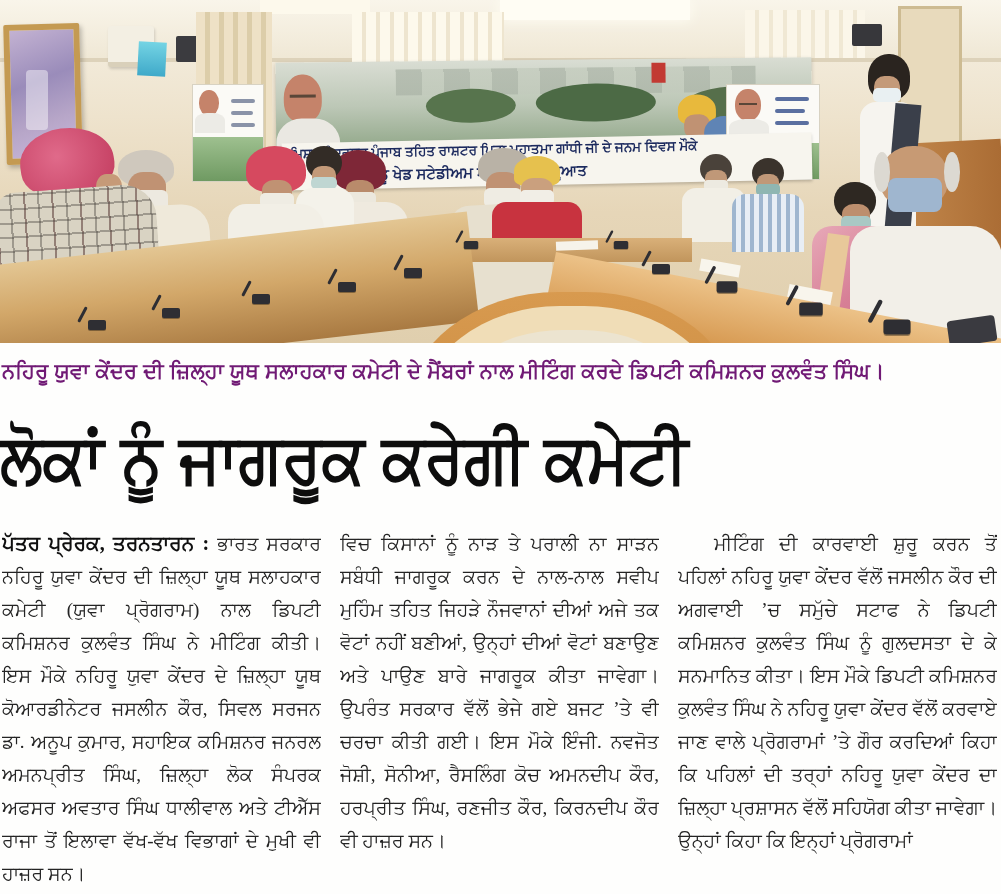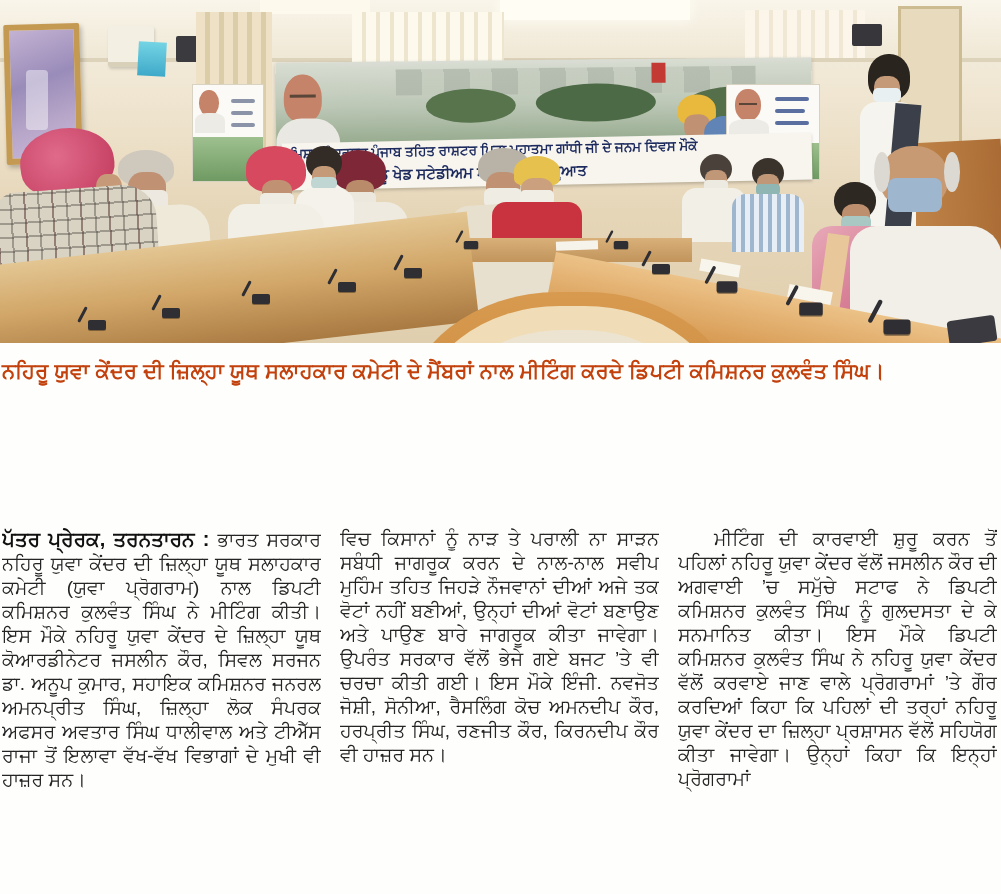--- a/index.html
+++ b/index.html
@@ -7,28 +7,28 @@
         font-family:"Liberation Sans","DejaVu Sans",sans-serif;color:#1b1b1b;}
   .abs{position:absolute;}
   
   #photo{position:absolute;left:0;top:0;width:1001px;height:343px;overflow:hidden;
          background:linear-gradient(180deg,#f6f1e5 0%,#eee3cd 34%,#e6d6b8 62%,#e0cfae 100%);}
   .mic{position:absolute;width:18px;height:10px;background:#2e2e33;border-radius:2px;box-shadow:0 1px 0 rgba(0,0,0,.35);}
   .mic:before{content:"";position:absolute;left:-7px;top:-14px;width:3px;height:17px;background:#2e2e33;transform:rotate(28deg);border-radius:2px;}
   .tbar{position:absolute;height:4px;background:#8a93a8;border-radius:2px;}
   
   #caption{position:absolute;left:0;top:347px;width:1001px;height:48px;display:flex;align-items:center;}
-  #caption span{font-size:21px;font-weight:700;white-space:nowrap;color:#c2410c;padding-left:2px;letter-spacing:.2px;}
+  #caption span{font-size:21px;font-weight:700;white-space:nowrap;color:#701a75;padding-left:2px;letter-spacing:.2px;}
   
   #headline{position:absolute;left:0;top:393px;width:1001px;height:128px;overflow:hidden;}
   #headline span{display:block;font-size:63px;line-height:120px;font-weight:800;color:#0d0d0d;
                  white-space:nowrap;letter-spacing:0px;transform:scaleY(1.08);transform-origin:left top;}
   
   #body-cols{position:absolute;left:2px;top:527px;width:997px;height:364px;display:flex;gap:19px;}
-  .col{width:319px;height:364px;overflow:hidden;font-size:19px;line-height:24px;text-align:justify;color:#242424;}
+  .col{width:319px;height:364px;overflow:hidden;font-size:19px;line-height:33px;text-align:justify;color:#242424;font-family:Liberation Serif, serif;}
   .byline{font-weight:800;font-size:20px;color:#101010;}
   #col2{text-indent:36px;}
 </style>
 </head>
 <body>
 
 <div id="page">
 
   <div id="photo">
 
@@ -199,20 +199,23 @@
     <div class="mic" style="left:718px;top:282px;transform:scale(1.15);"></div>
     <div class="mic" style="left:802px;top:304px;transform:scale(1.3);"></div>
     <div class="mic" style="left:888px;top:322px;transform:scale(1.5);"></div>
     <div class="abs" style="left:948px;top:318px;width:48px;height:26px;background:#3a3a40;border-radius:4px;transform:rotate(-8deg);"></div>
   </div>
 
   <div id="caption">
     <span>ਨਹਿਰੂ ਯੁਵਾ ਕੇਂਦਰ ਦੀ ਜ਼ਿਲ੍ਹਾ ਯੂਥ ਸਲਾਹਕਾਰ ਕਮੇਟੀ ਦੇ ਮੈਂਬਰਾਂ ਨਾਲ ਮੀਟਿੰਗ ਕਰਦੇ ਡਿਪਟੀ ਕਮਿਸ਼ਨਰ ਕੁਲਵੰਤ ਸਿੰਘ।</span>
   </div>
 
+  <div id="headline">
+    <span>ਲੋਕਾਂ ਨੂੰ ਜਾਗਰੂਕ ਕਰੇਗੀ ਕਮੇਟੀ</span>
+  </div>
 
   <div id="body-cols">
     <div class="col" id="col1">
       <span class="byline">ਪੱਤਰ ਪ੍ਰੇਰਕ, ਤਰਨਤਾਰਨ :</span><span> ਭਾਰਤ ਸਰਕਾਰ ਨਹਿਰੂ ਯੁਵਾ ਕੇਂਦਰ ਦੀ ਜ਼ਿਲ੍ਹਾ ਯੂਥ ਸਲਾਹਕਾਰ ਕਮੇਟੀ (ਯੁਵਾ ਪ੍ਰੋਗਰਾਮ) ਨਾਲ ਡਿਪਟੀ ਕਮਿਸ਼ਨਰ ਕੁਲਵੰਤ ਸਿੰਘ ਨੇ ਮੀਟਿੰਗ ਕੀਤੀ। ਇਸ ਮੌਕੇ ਨਹਿਰੂ ਯੁਵਾ ਕੇਂਦਰ ਦੇ ਜ਼ਿਲ੍ਹਾ ਯੂਥ ਕੋਆਰਡੀਨੇਟਰ ਜਸਲੀਨ ਕੌਰ, ਸਿਵਲ ਸਰਜਨ ਡਾ. ਅਨੂਪ ਕੁਮਾਰ, ਸਹਾਇਕ ਕਮਿਸ਼ਨਰ ਜਨਰਲ ਅਮਨਪ੍ਰੀਤ ਸਿੰਘ, ਜ਼ਿਲ੍ਹਾ ਲੋਕ ਸੰਪਰਕ ਅਫਸਰ ਅਵਤਾਰ ਸਿੰਘ ਧਾਲੀਵਾਲ ਅਤੇ ਟੀਐੱਸ ਰਾਜਾ ਤੋਂ ਇਲਾਵਾ ਵੱਖ-ਵੱਖ ਵਿਭਾਗਾਂ ਦੇ ਮੁਖੀ ਵੀ ਹਾਜ਼ਰ ਸਨ।</span>
     </div>
     <div class="col" id="col3">
       <span>ਵਿਚ ਕਿਸਾਨਾਂ ਨੂੰ ਨਾੜ ਤੇ ਪਰਾਲੀ ਨਾ ਸਾੜਨ ਸਬੰਧੀ ਜਾਗਰੂਕ ਕਰਨ ਦੇ ਨਾਲ-ਨਾਲ ਸਵੀਪ ਮੁਹਿੰਮ ਤਹਿਤ ਜਿਹੜੇ ਨੌਜਵਾਨਾਂ ਦੀਆਂ ਅਜੇ ਤਕ ਵੋਟਾਂ ਨਹੀਂ ਬਣੀਆਂ, ਉਨ੍ਹਾਂ ਦੀਆਂ ਵੋਟਾਂ ਬਣਾਉਣ ਅਤੇ ਪਾਉਣ ਬਾਰੇ ਜਾਗਰੂਕ ਕੀਤਾ ਜਾਵੇਗਾ। ਉਪਰੰਤ ਸਰਕਾਰ ਵੱਲੋਂ ਭੇਜੇ ਗਏ ਬਜਟ ’ਤੇ ਵੀ ਚਰਚਾ ਕੀਤੀ ਗਈ। ਇਸ ਮੌਕੇ ਇੰਜੀ. ਨਵਜੋਤ ਜੋਸ਼ੀ, ਸੋਨੀਆ, ਰੈਸਲਿੰਗ ਕੋਚ ਅਮਨਦੀਪ ਕੌਰ, ਹਰਪ੍ਰੀਤ ਸਿੰਘ, ਰਣਜੀਤ ਕੌਰ, ਕਿਰਨਦੀਪ ਕੌਰ ਵੀ ਹਾਜ਼ਰ ਸਨ।</span>
     </div>
     <div class="col" id="col2">
       <span>ਮੀਟਿੰਗ ਦੀ ਕਾਰਵਾਈ ਸ਼ੁਰੂ ਕਰਨ ਤੋਂ ਪਹਿਲਾਂ ਨਹਿਰੂ ਯੁਵਾ ਕੇਂਦਰ ਵੱਲੋਂ ਜਸਲੀਨ ਕੌਰ ਦੀ ਅਗਵਾਈ ’ਚ ਸਮੁੱਚੇ ਸਟਾਫ ਨੇ ਡਿਪਟੀ ਕਮਿਸ਼ਨਰ ਕੁਲਵੰਤ ਸਿੰਘ ਨੂੰ ਗੁਲਦਸਤਾ ਦੇ ਕੇ ਸਨਮਾਨਿਤ ਕੀਤਾ। ਇਸ ਮੌਕੇ ਡਿਪਟੀ ਕਮਿਸ਼ਨਰ ਕੁਲਵੰਤ ਸਿੰਘ ਨੇ ਨਹਿਰੂ ਯੁਵਾ ਕੇਂਦਰ ਵੱਲੋਂ ਕਰਵਾਏ ਜਾਣ ਵਾਲੇ ਪ੍ਰੋਗਰਾਮਾਂ ’ਤੇ ਗੌਰ ਕਰਦਿਆਂ ਕਿਹਾ ਕਿ ਪਹਿਲਾਂ ਦੀ ਤਰ੍ਹਾਂ ਨਹਿਰੂ ਯੁਵਾ ਕੇਂਦਰ ਦਾ ਜ਼ਿਲ੍ਹਾ ਪ੍ਰਸ਼ਾਸਨ ਵੱਲੋਂ ਸਹਿਯੋਗ ਕੀਤਾ ਜਾਵੇਗਾ। ਉਨ੍ਹਾਂ ਕਿਹਾ ਕਿ ਇਨ੍ਹਾਂ ਪ੍ਰੋਗਰਾਮਾਂ</span>

